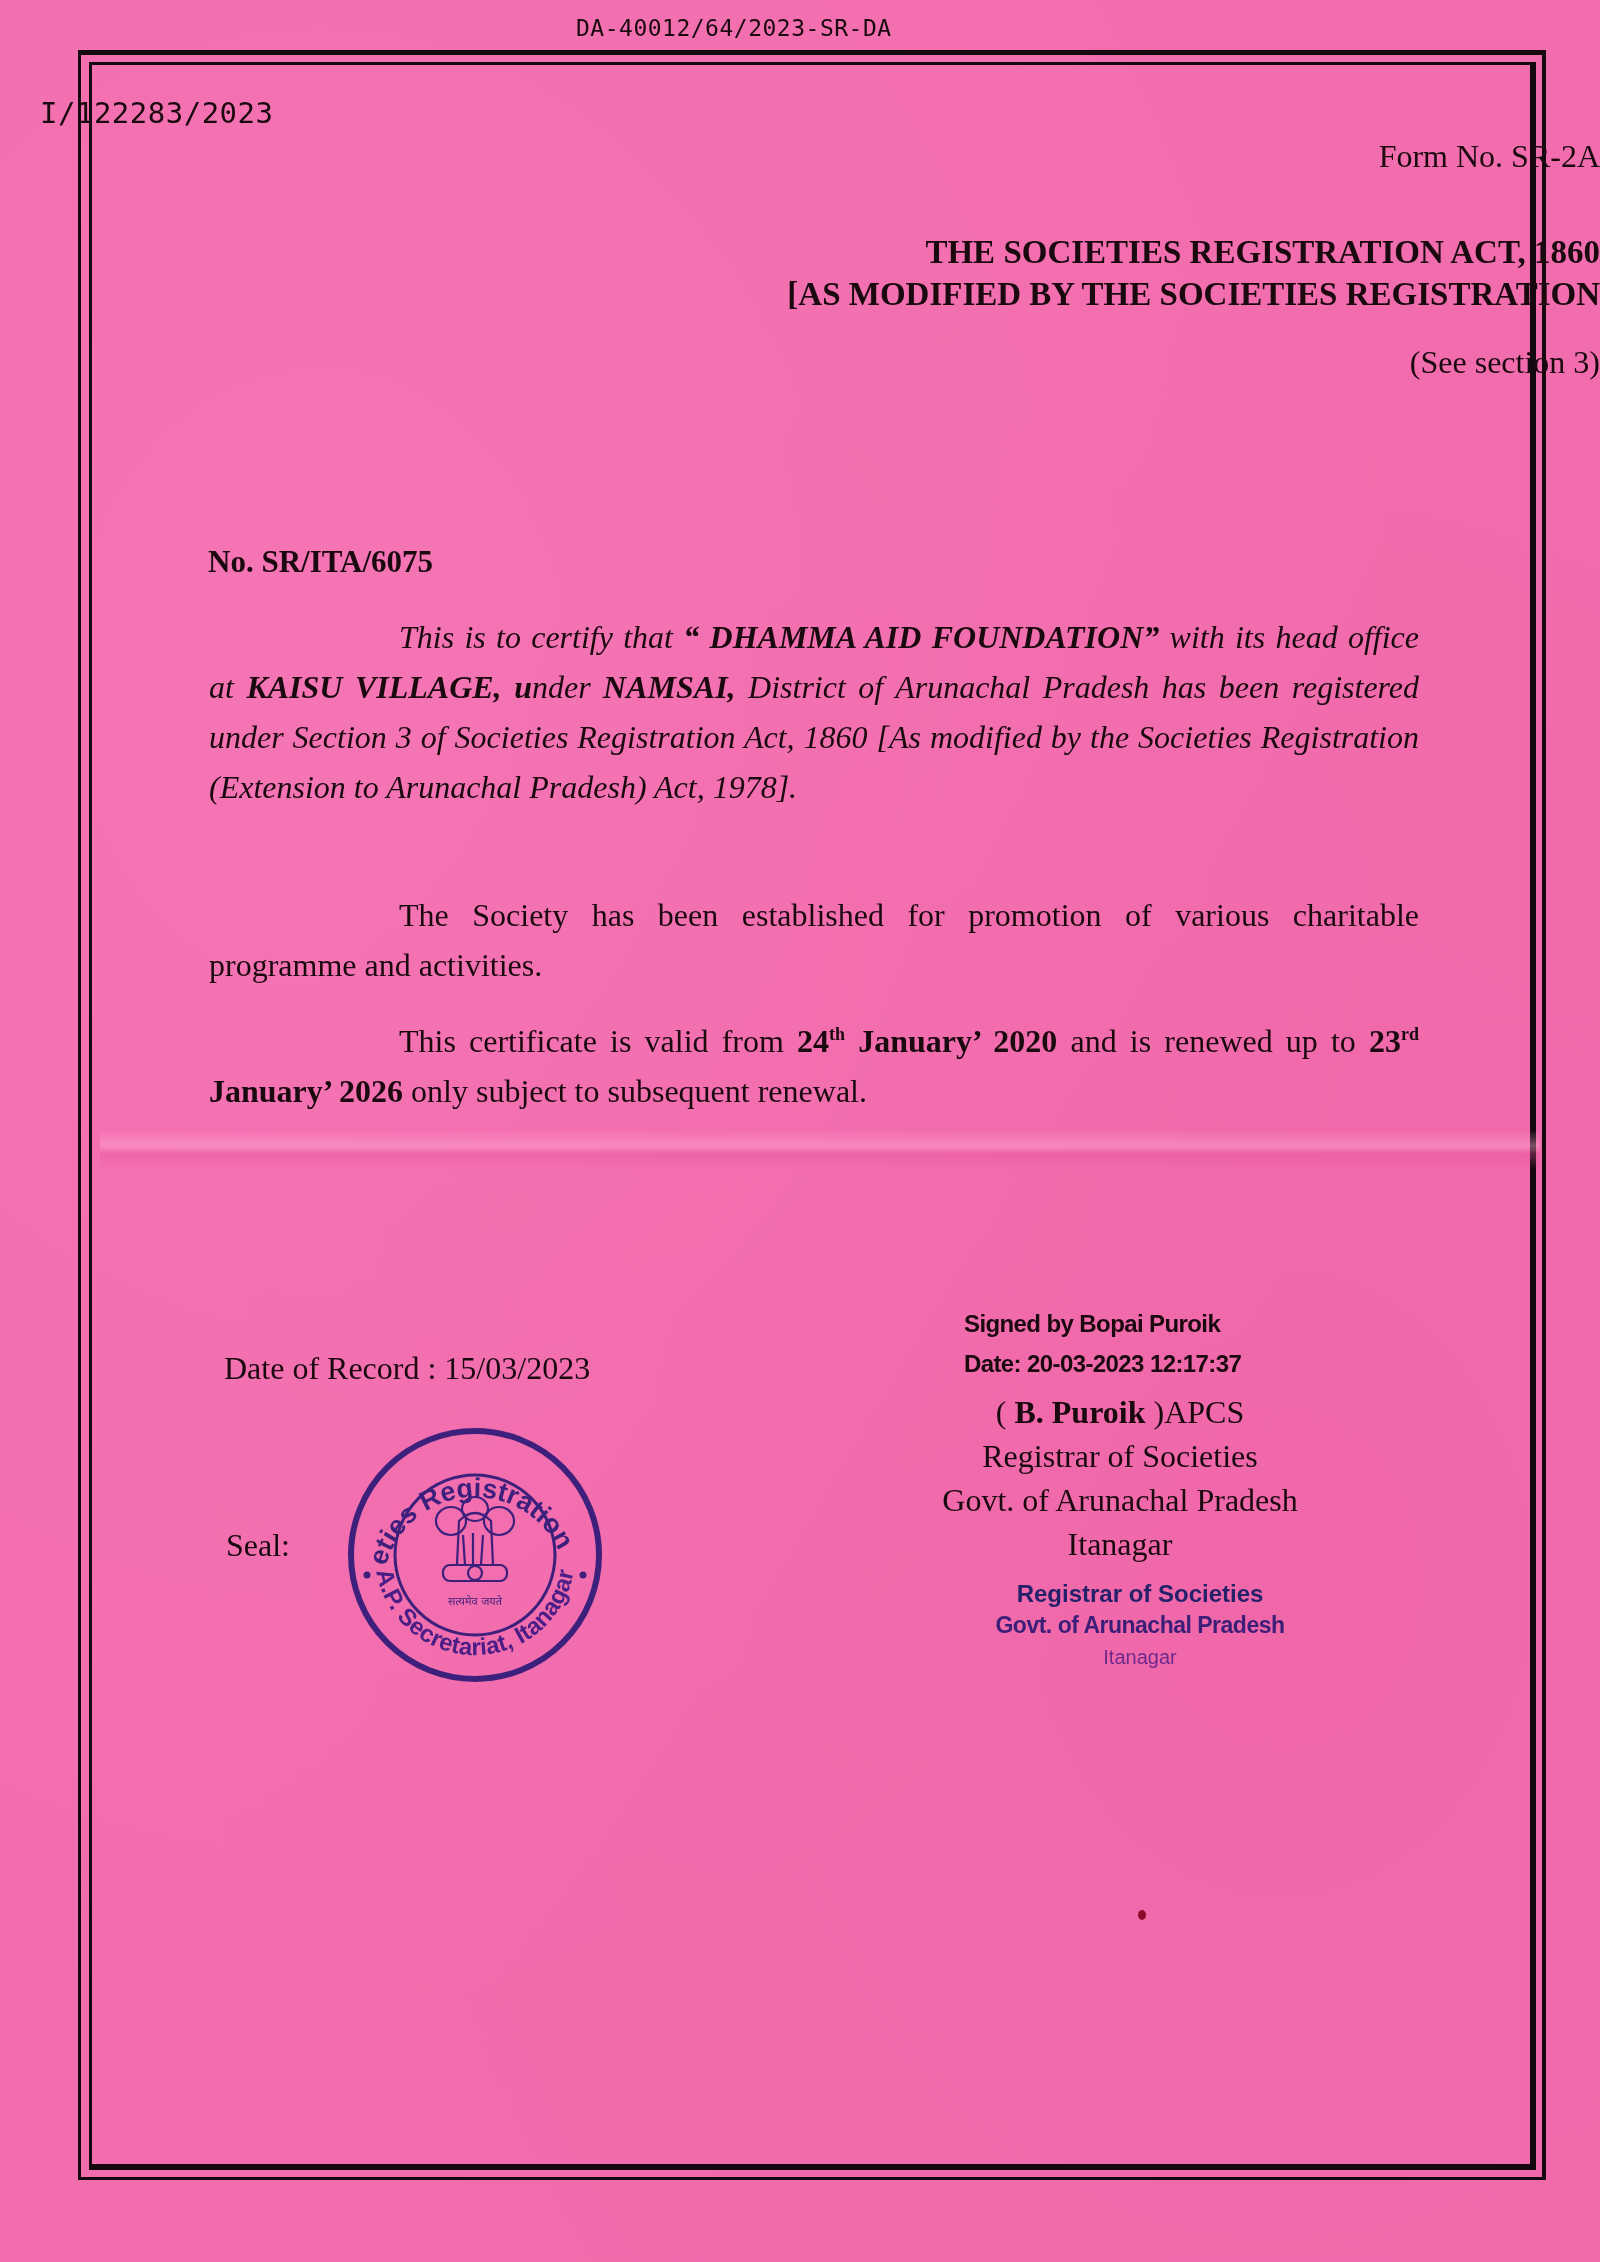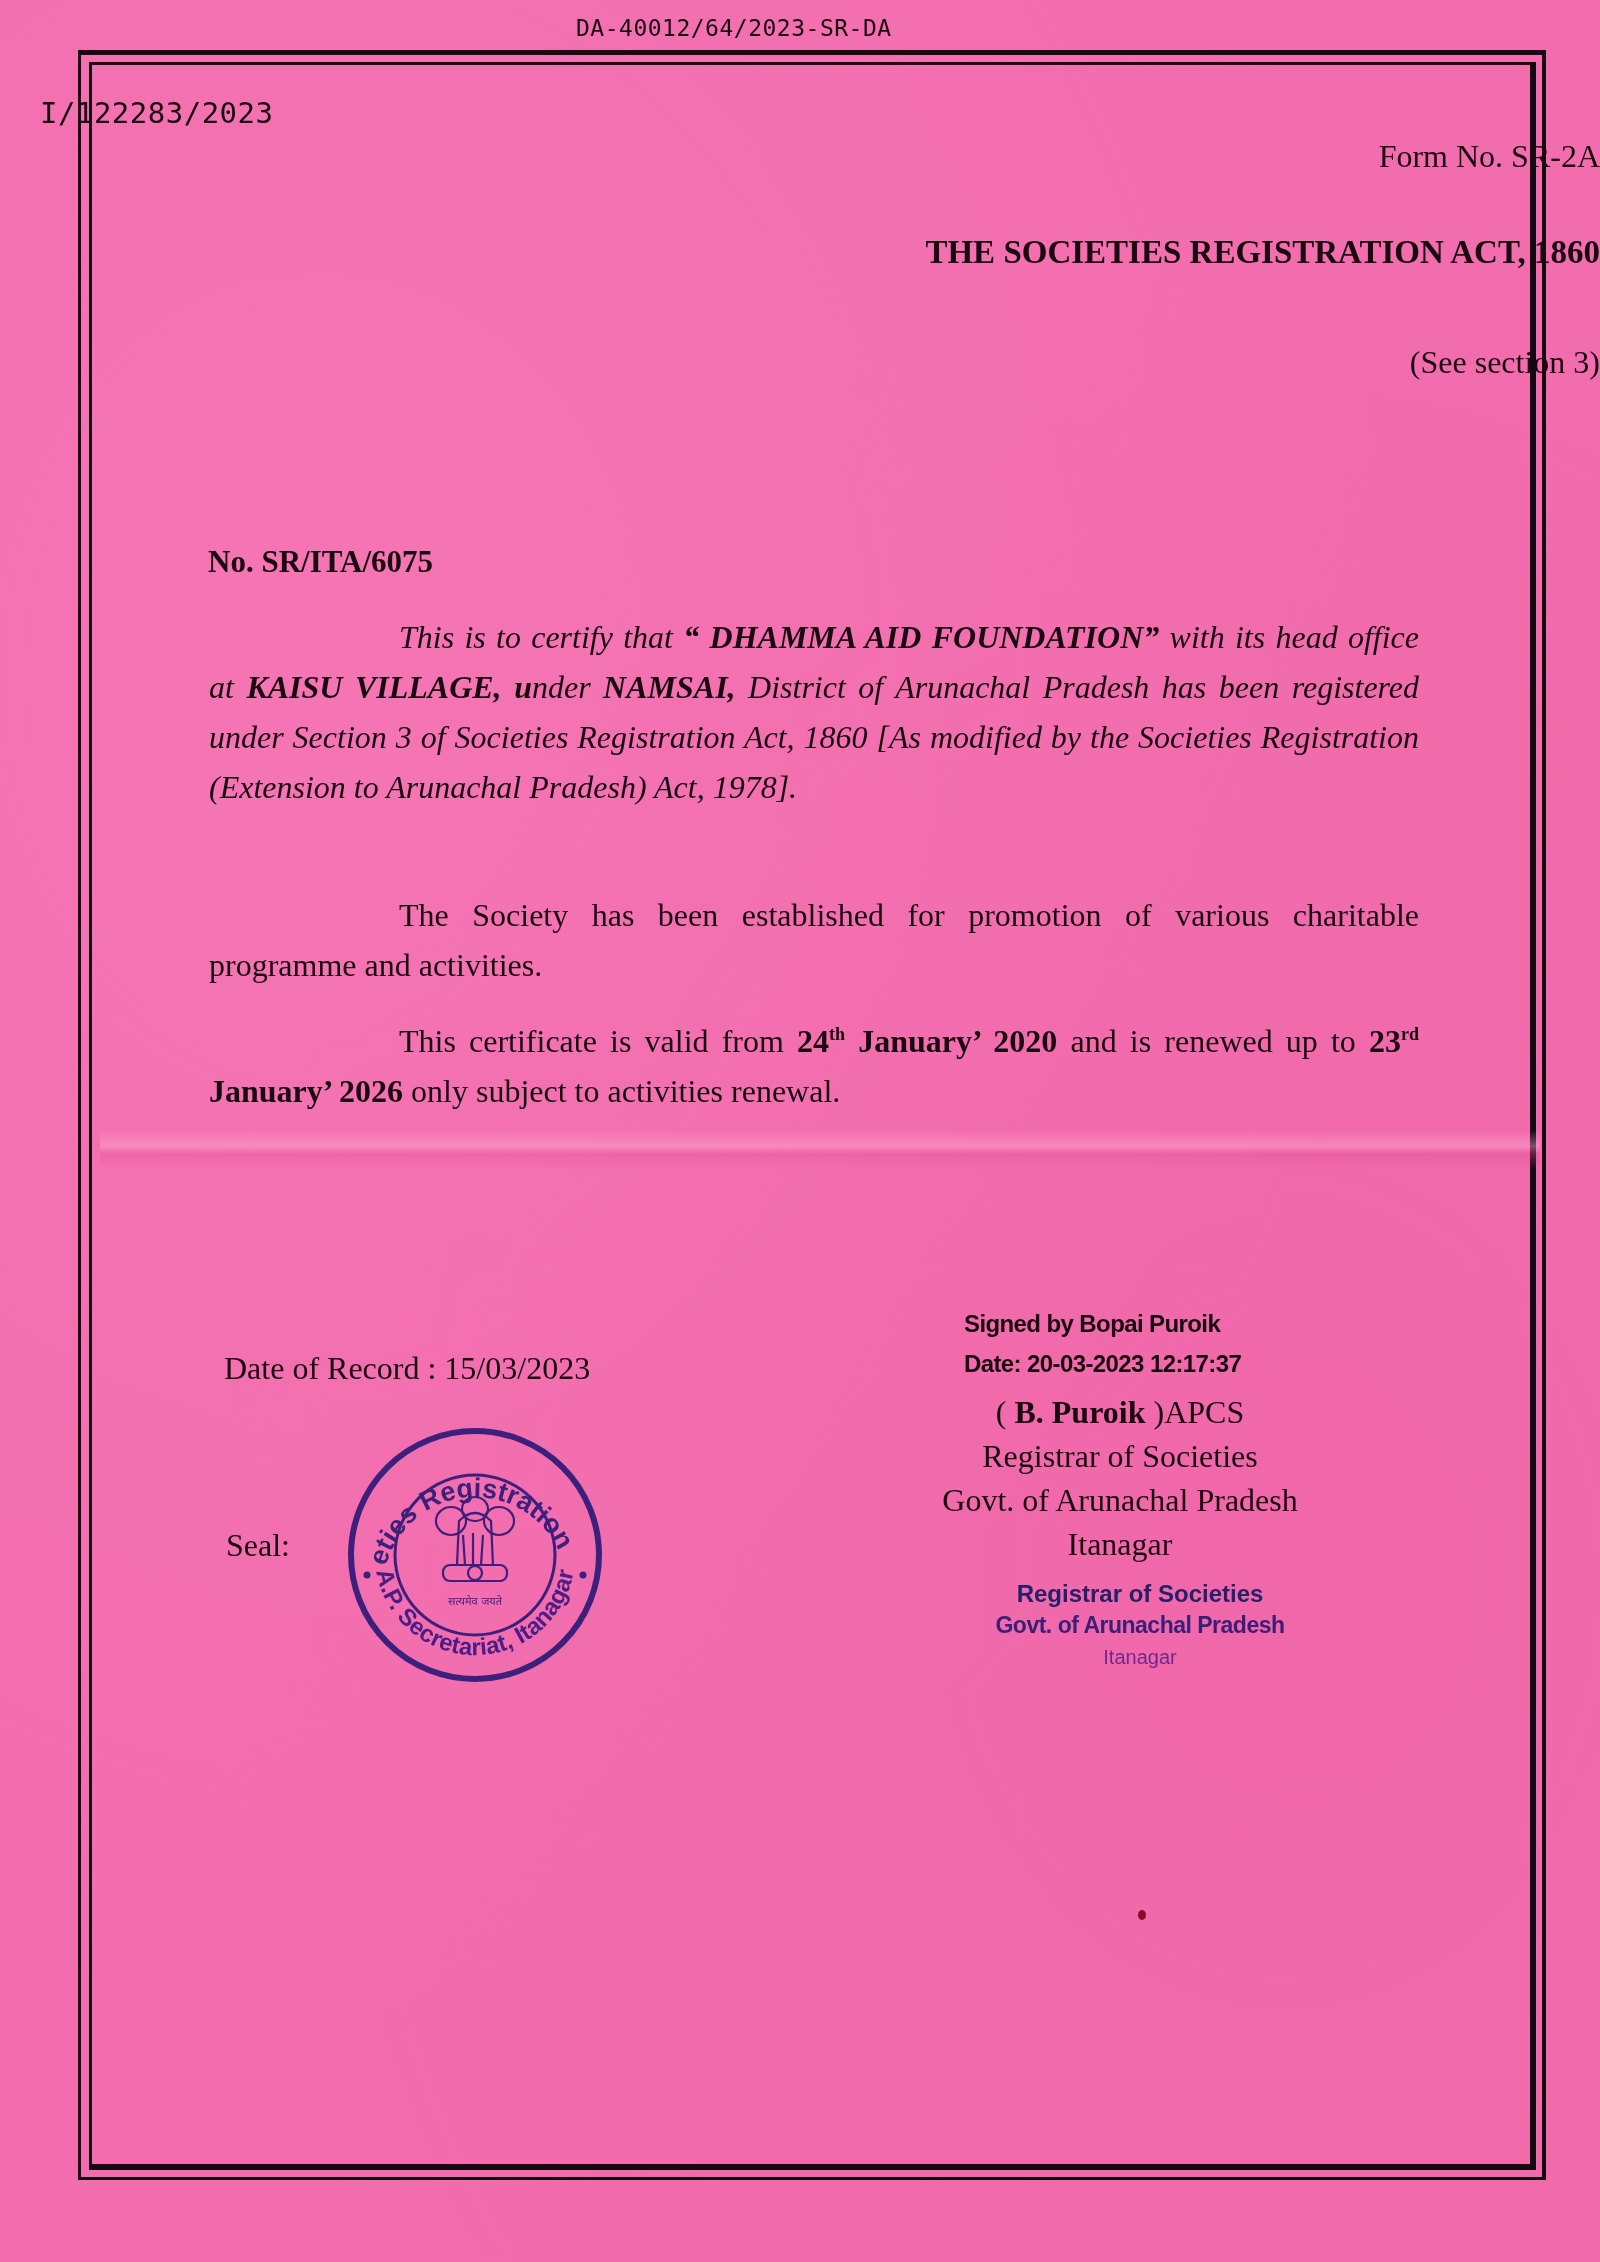--- a/index.html
+++ b/index.html
@@ -70,30 +70,31 @@
 
 <div class="abs frame-outer"></div>
 <div class="abs frame-inner"></div>
 
 <div class="abs mono diary-no">DA-40012/64/2023-SR-DA</div>
 <div class="abs mono inward-no">I/122283/2023</div>
 
 <div class="abs center form-no">Form No. SR-2A</div>
 <div class="abs center act-title">
   <div>THE SOCIETIES REGISTRATION ACT, 1860</div>
+  <div>[AS MODIFIED BY THE SOCIETIES REGISTRATION</div>
 </div>
 <div class="abs center see-sec">(See section 3)</div>
 
 <div class="abs reg-no">No. SR/ITA/6075</div>
 
 <div class="abs body-p p1"><span class="indent"></span><span>This is to certify  that </span><b>“ DHAMMA AID FOUNDATION”</b><span>  with its  head office at  </span><b>KAISU VILLAGE,</b><span>  </span><b>u</b><span>nder  </span><b>NAMSAI,</b><span> District  of Arunachal  Pradesh  has  been  registered  under  Section  3  of  Societies Registration  Act, 1860 [As modified  by the  Societies  Registration  (Extension to  Arunachal Pradesh)  Act, 1978].</span></div>
 
 <div class="abs body-p p2"><span class="indent"></span><span>The  Society  has  been  established  for  promotion  of  various charitable programme and activities.</span></div>
 
-<div class="abs body-p p3"><span class="indent"></span><span>This  certificate   is   valid   from  </span><b><span>24</span><sup>th</sup><span>  January’ 2020</span></b><span> and   is renewed up to  </span><b><span>23</span><sup>rd</sup><span>  January’ 2026</span></b><span> only subject to activities renewal.</span></div>
+<div class="abs body-p p3"><span class="indent"></span><span>This  certificate   is   valid   from  </span><b><span>24</span><sup>th</sup><span>  January’ 2020</span></b><span> and   is renewed up to  </span><b><span>23</span><sup>rd</sup><span>  January’ 2026</span></b><span> only subject to subsequent renewal.</span></div>
 
 <div class="abs crease"></div>
 
 <div class="abs date-record">Date of  Record  : 15/03/2023</div>
 <div class="abs seal-label">Seal:</div>
 
 <div class="abs seal">
   <svg width="260" height="260" viewBox="0 0 260 260">
     <defs>
       <path id="topArc" d="M 40 145 A 92 92 0 0 1 220 145"></path>

